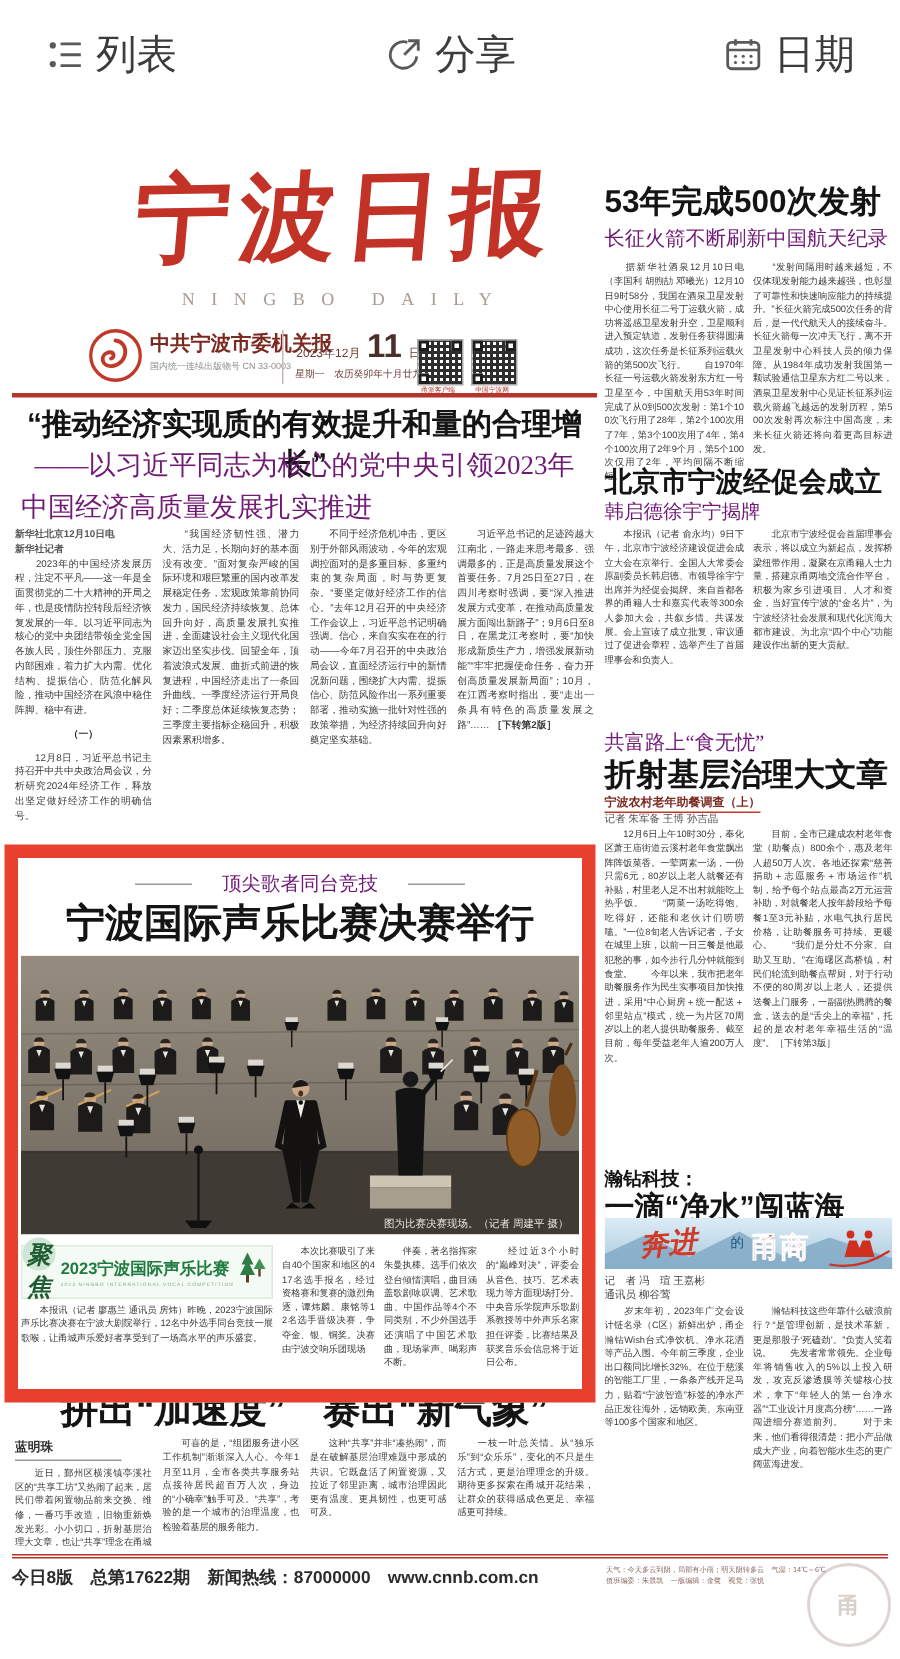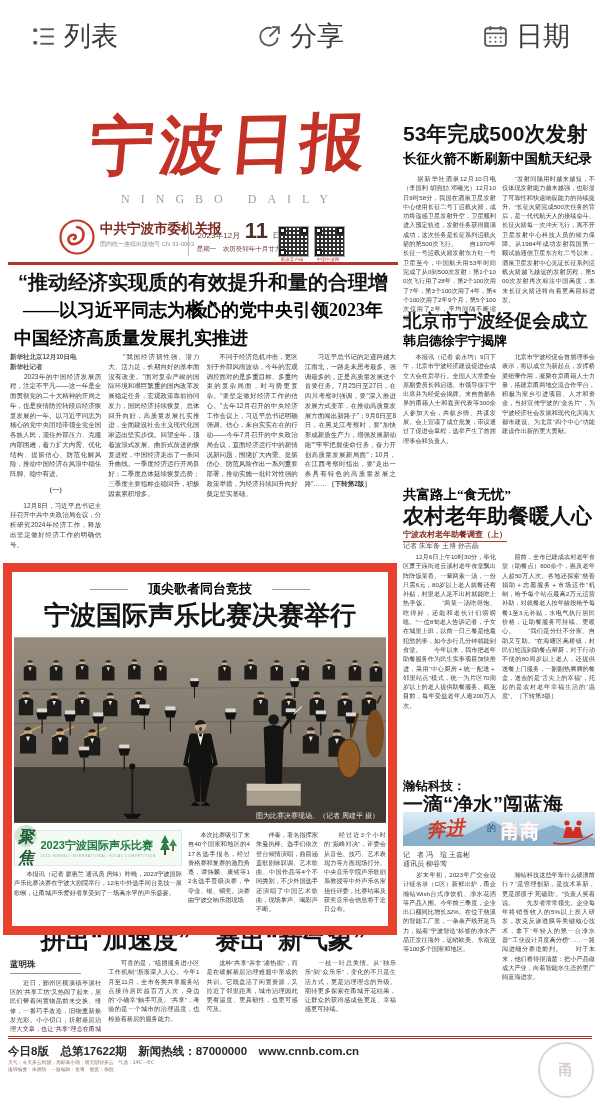--- a/index.html
+++ b/index.html
@@ -28,21 +28,21 @@
   .dateblk .d2{font-size:6.5px;margin-top:1px;color:#6b3a33;}
   .qr{position:absolute;top:8px;width:29px;height:29px;border:1px solid #aaa;background:
       repeating-linear-gradient(0deg,#2e2e2e 0 2px,transparent 2px 4px),
       repeating-linear-gradient(90deg,#2e2e2e 0 2px,#fff 2px 4px);}
   .qr span{position:absolute;width:7px;height:7px;border:2px solid #1d1d1d;background:#fff;box-sizing:border-box;}
   .qr .f1{left:0;top:0;} .qr .f2{right:0;top:0;} .qr .f3{left:0;bottom:0;}
   .qrlab{position:absolute;top:39px;width:42px;text-align:center;font-size:4.5px;color:#b5342c;}
   .mast-rule{left:8px;top:262px;width:390px;height:3px;background:#b5342c;}
   
   .h-black{font-weight:bold;color:#141414;font-family:"Liberation Sans",sans-serif;}
-  .serifb{font-family:"Liberation Serif",serif;font-weight:bold;color:#000000;}
+  .serifb{font-family:"Liberation Serif",serif;font-weight:normal;color:#701a75;}
   .cols{display:flex;gap:7px;}
   .col{flex:1;overflow:hidden;font-size:6.5px;line-height:1.5;color:#3a3a3a;
        text-align:justify;text-justify:inter-character;word-break:break-all;}
   .col6{font-size:6.2px;}
   .dateline{font-weight:bold;color:#555;}
   .mark{ text-align:center;font-weight:bold;margin:6px 0;color:#222;}
   .jump{font-weight:bold;}
   
   .lead-h{left:8px;top:269px;width:390px;text-align:center;font-size:20px;}
   .lead-d1{left:8px;top:298px;width:390px;text-align:center;font-size:18px;}
@@ -89,21 +89,21 @@
   .vs-be{font-size:3.2px;letter-spacing:.8px;color:#7fa98b;white-space:nowrap;margin-top:1px;}
   .vs-c1{margin-top:3px;height:46px;overflow:hidden;font-size:6.2px;line-height:1.5;color:#3a3a3a;
          text-align:justify;text-justify:inter-character;word-break:break-all;}
   
   .bt-h{left:8px;top:923px;width:390px;text-align:center;font-size:25px;z-index:1;}
   .bt-cols{left:10px;top:958px;width:386px;height:76px;z-index:2;}
   .bt-label{font-size:8.5px;font-weight:bold;color:#333;border-bottom:1px solid #999;
             width:78%;padding-bottom:2px;margin-bottom:4px;}
   
   .footer{left:8px;top:1036px;width:584px;border-top:3px double #b5342c;padding-top:5px;
-          display:flex;justify-content:space-between;align-items:flex-start;flex-direction:column;}
+          display:flex;justify-content:space-between;align-items:flex-start;}
   .ft-info{font-size:11.5px;font-weight:bold;color:#2b2b2b;}
   .ft-notes{width:188px;font-size:4.8px;color:#8a6a62;line-height:1.5;text-align:left;}
   .watermark{left:538px;top:1042px;width:52px;height:52px;border:2px solid rgba(160,135,125,.35);
              border-radius:50%;display:flex;align-items:center;justify-content:center;
              font-size:15px;color:rgba(160,135,125,.4);font-weight:bold;z-index:6;}
 </style>
 </head>
 <body>
 
 <div id="screen">
@@ -222,21 +222,21 @@
       <div class="h1 h-black jc-h">北京市宁波经促会成立</div>
       <div class="h1 serifb jc-d">韩启德徐宇宁揭牌</div>
       <div class="jc-c cols2">
         <div class="col col6">　　本报讯（记者 俞永均）9日下午，北京市宁波经济建设促进会成立大会在京举行。全国人大常委会原副委员长韩启德、市领导徐宇宁出席并为经促会揭牌。来自首都各界的甬籍人士和嘉宾代表等300余人参加大会，共叙乡情、共谋发展。会上宣读了成立批复，审议通过了促进会章程，选举产生了首届理事会和负责人。</div>
         <div class="col col6">　　北京市宁波经促会首届理事会表示，将以成立为新起点，发挥桥梁纽带作用，凝聚在京甬籍人士力量，搭建京甬两地交流合作平台，积极为家乡引进项目、人才和资金，当好宣传宁波的“金名片”，为宁波经济社会发展和现代化滨海大都市建设、为北京“四个中心”功能建设作出新的更大贡献。</div>
       </div>
     </div>
 
     <div>
       <div class="h1 serifb ct-k">共富路上“食无忧”</div>
-      <div class="h1 h-black ct-h">农村老年助餐暖人心</div>
+      <div class="h1 h-black ct-h">折射基层治理大文章</div>
       <div class="ct-tag">宁波农村老年助餐调查（上）</div>
       <div class="ct-by">记者 朱军备 王博 孙吉晶</div>
       <div class="ct-c cols2">
         <div class="col col6">　　12月6日上午10时30分，奉化区萧王庙街道云溪村老年食堂飘出阵阵饭菜香。一荤两素一汤，一份只需6元，80岁以上老人就餐还有补贴，村里老人足不出村就能吃上热乎饭。　　“两菜一汤吃得饱、吃得好，还能和老伙计们唠唠嗑。”一位8旬老人告诉记者，子女在城里上班，以前一日三餐是他最犯愁的事，如今步行几分钟就能到食堂。　　今年以来，我市把老年助餐服务作为民生实事项目加快推进，采用“中心厨房＋统一配送＋邻里站点”模式，统一为片区70周岁以上的老人提供助餐服务。截至目前，每年受益老年人逾200万人次。</div>
         <div class="col col6">　　目前，全市已建成农村老年食堂（助餐点）800余个，惠及老年人超50万人次。各地还探索“慈善捐助＋志愿服务＋市场运作”机制，给予每个站点最高2万元运营补助，对就餐老人按年龄段给予每餐1至3元补贴，水电气执行居民价格，让助餐服务可持续、更暖心。　　“我们是分灶不分家、自助又互助。”在海曙区高桥镇，村民们轮流到助餐点帮厨，对于行动不便的80周岁以上老人，还提供送餐上门服务，一副副热腾腾的餐盒，送去的是“舌尖上的幸福”，托起的是农村老年幸福生活的“温度”。［下转第3版］</div>
       </div>
     </div>
 
     <div>
       <div class="h1 h-black wt-k">瀚钻科技：</div>

